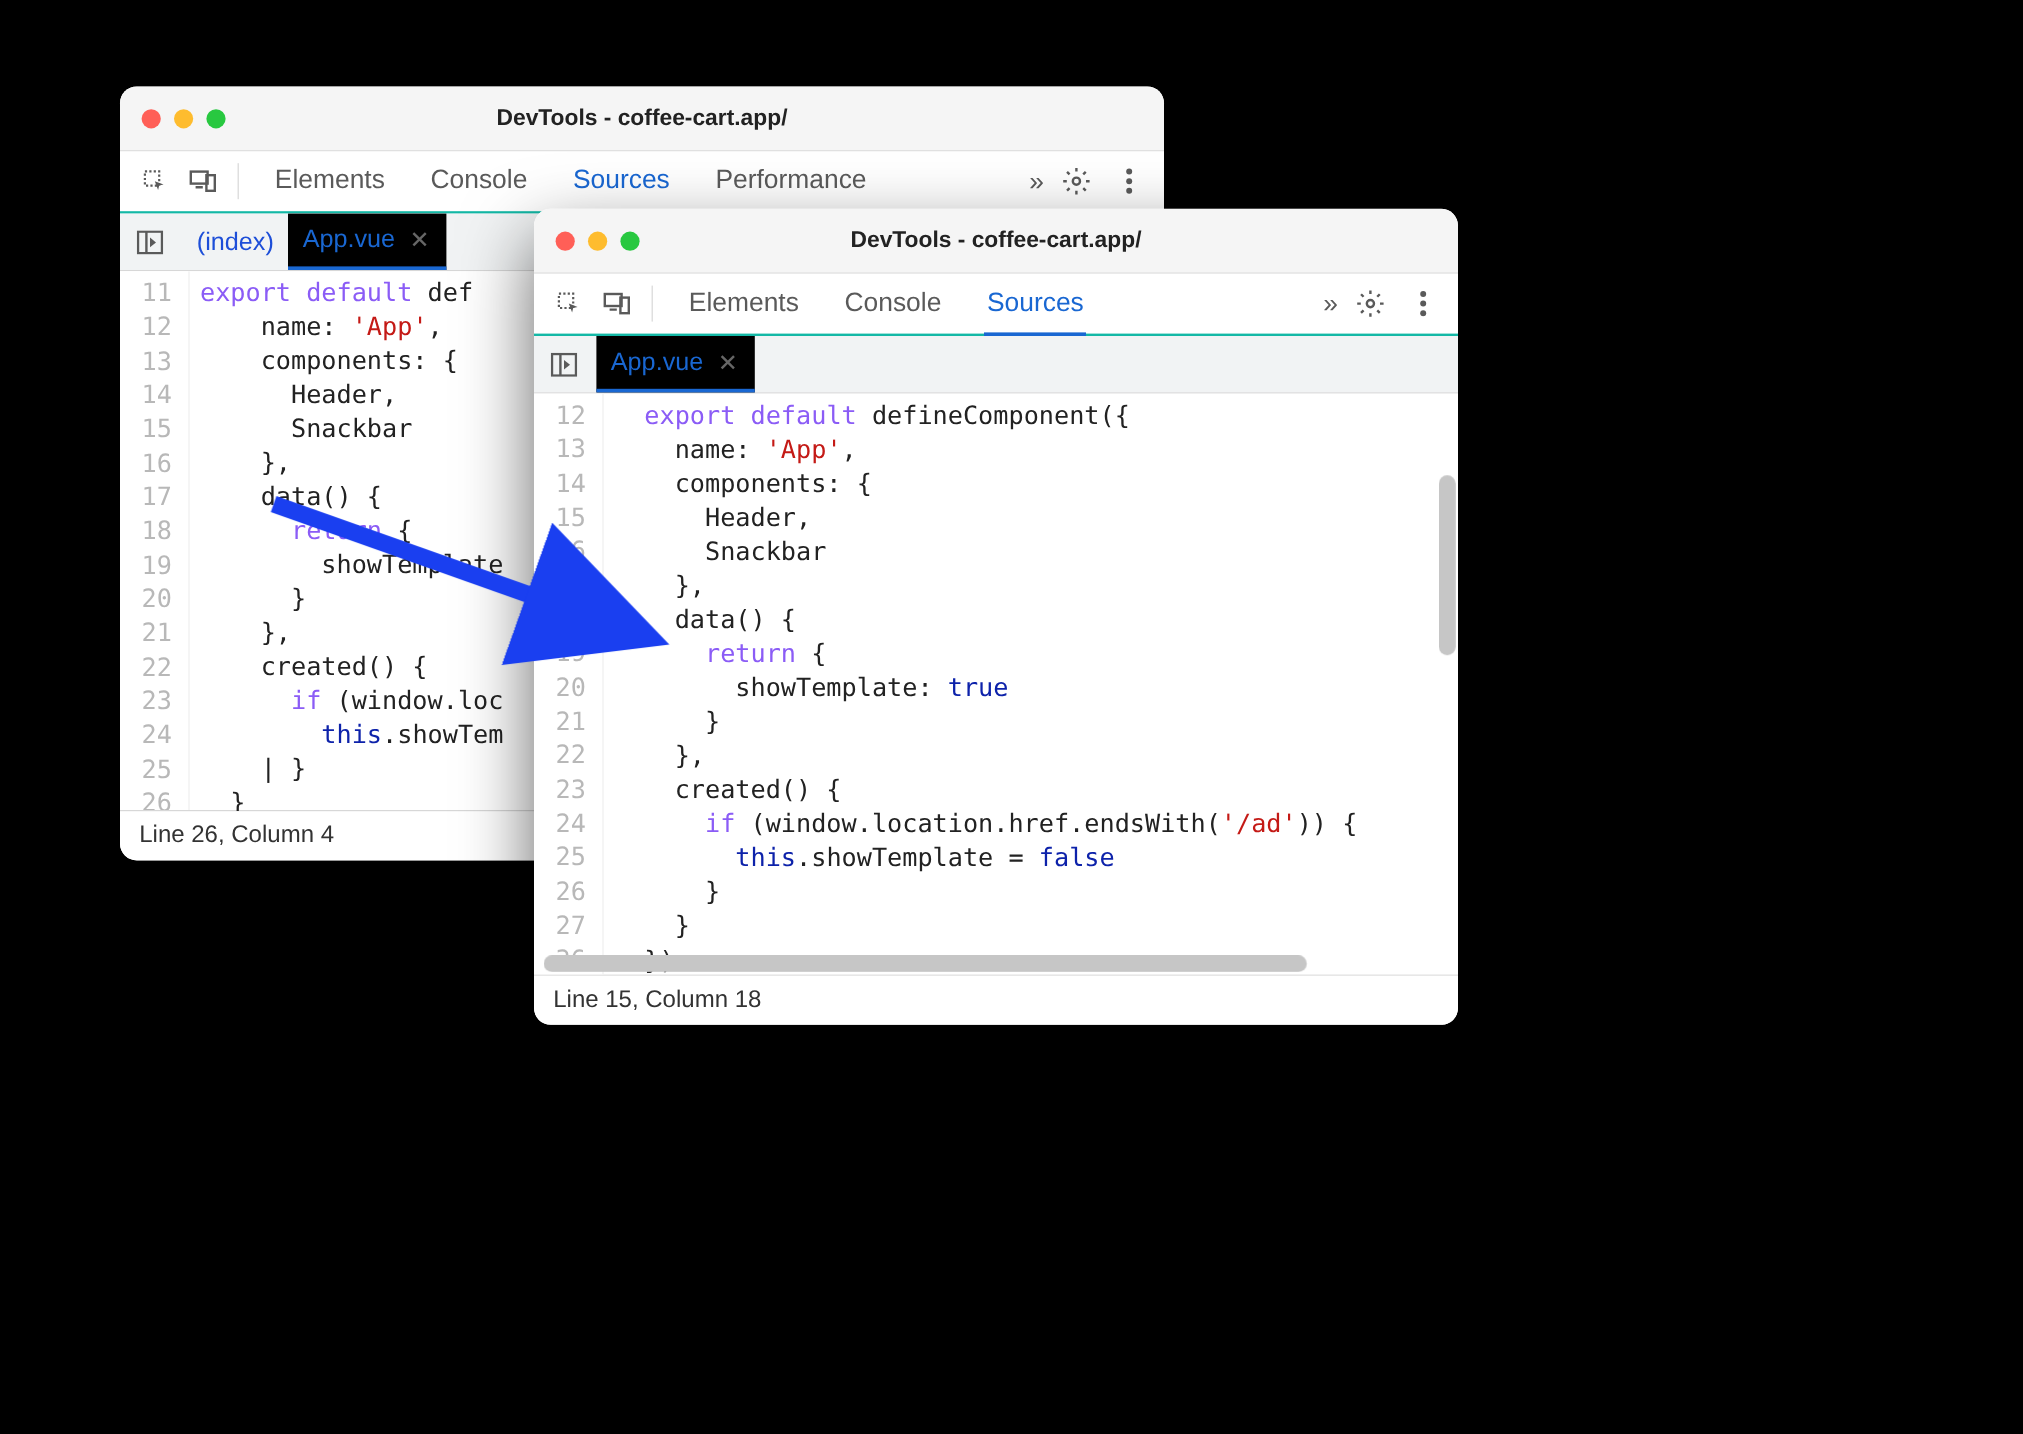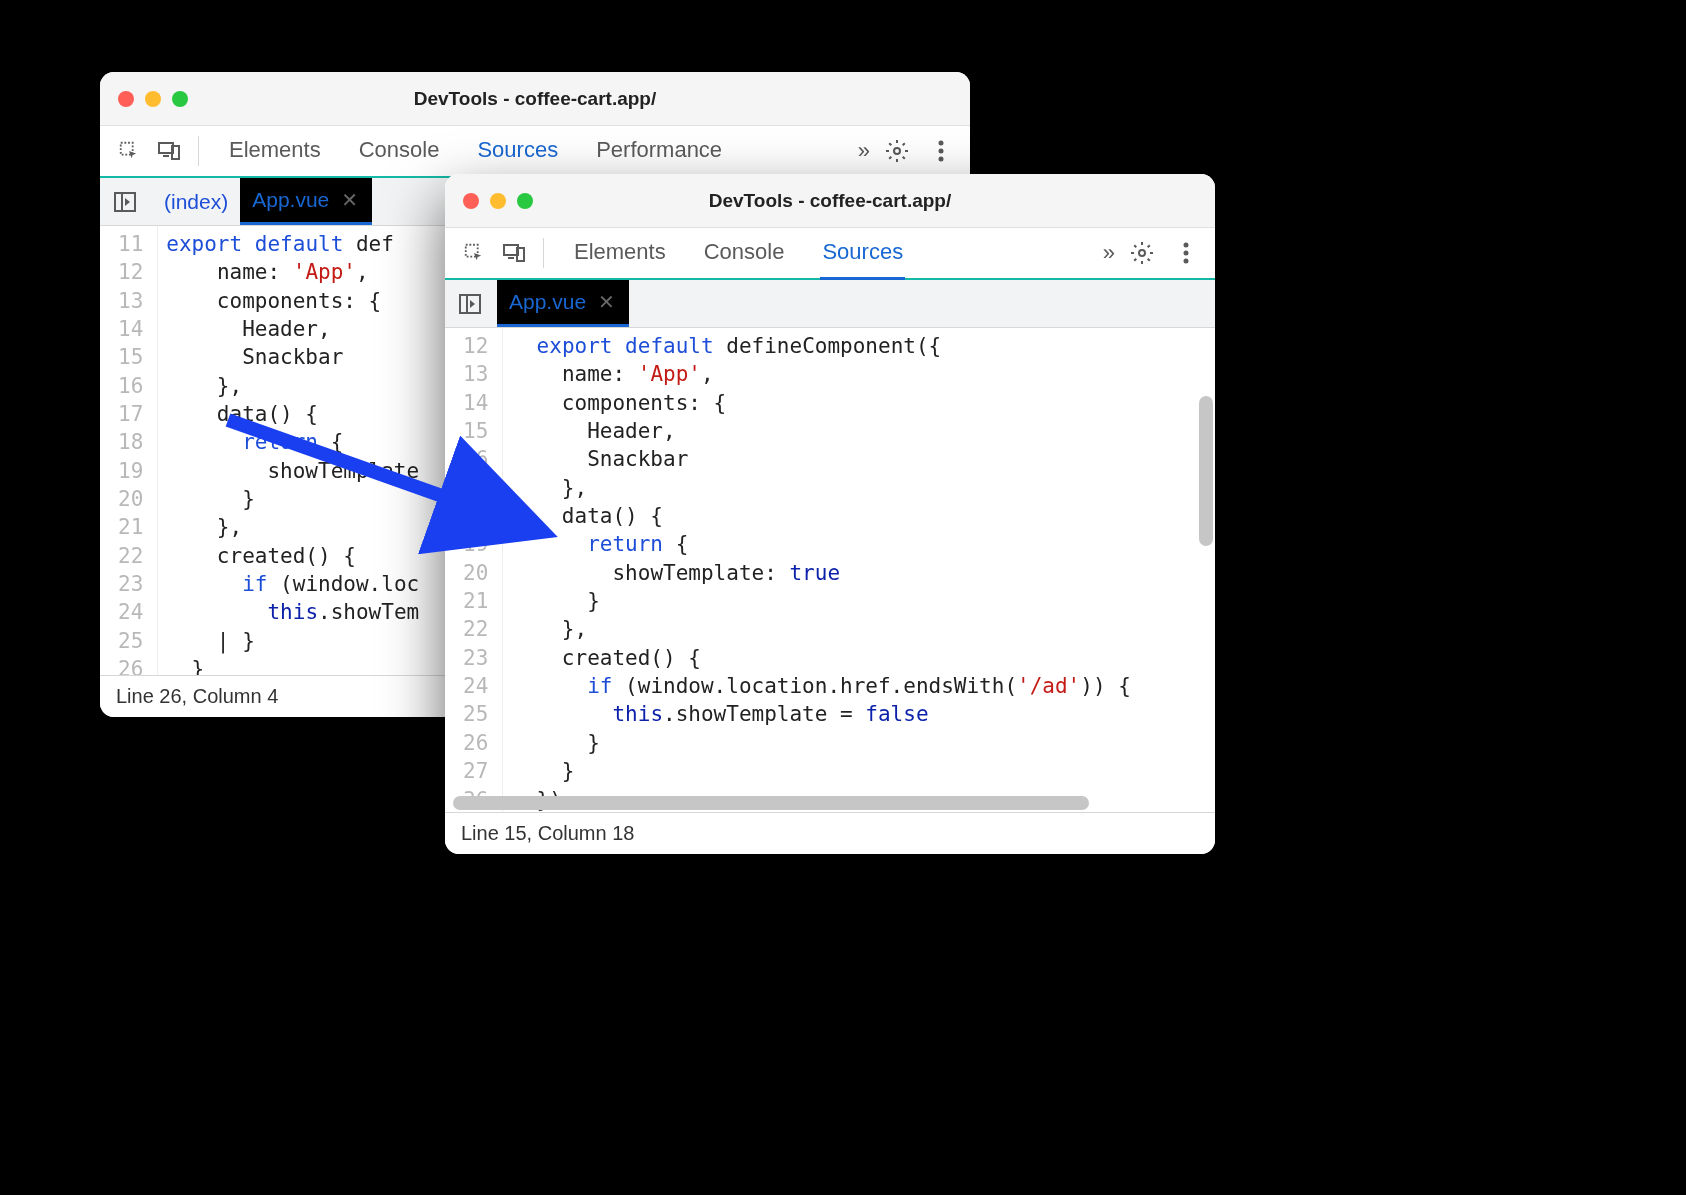--- a/index.html
+++ b/index.html
@@ -107,21 +107,21 @@
     border-right: 1px solid #eee;
   }
   .code {
     padding: 4px 0 4px 8px;
     white-space: pre;
     overflow: auto;
     flex: 1;
     color: #222;
   }
   .code .line {}
-  .kw { color: #1d4ed8; }
+  .kw { color: #8b5cf6; }
   .str { color: #c41a16; }
   .lit { color: #0d22aa; }
   .this { color: #0d22aa; }
 
   .statusbar {
     height: 42px;
     display: flex;
     align-items: center;
     padding: 0 16px;
     font-size: 20px;

